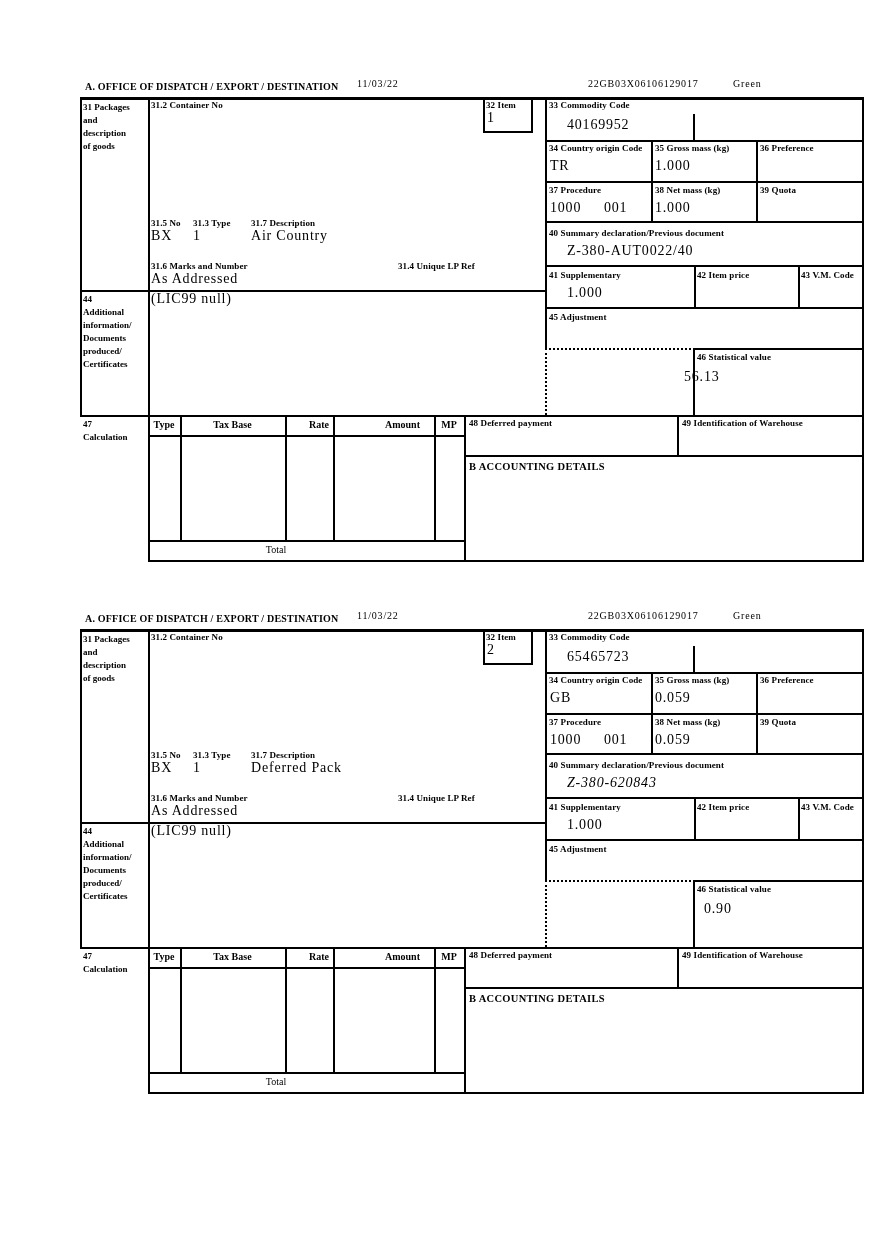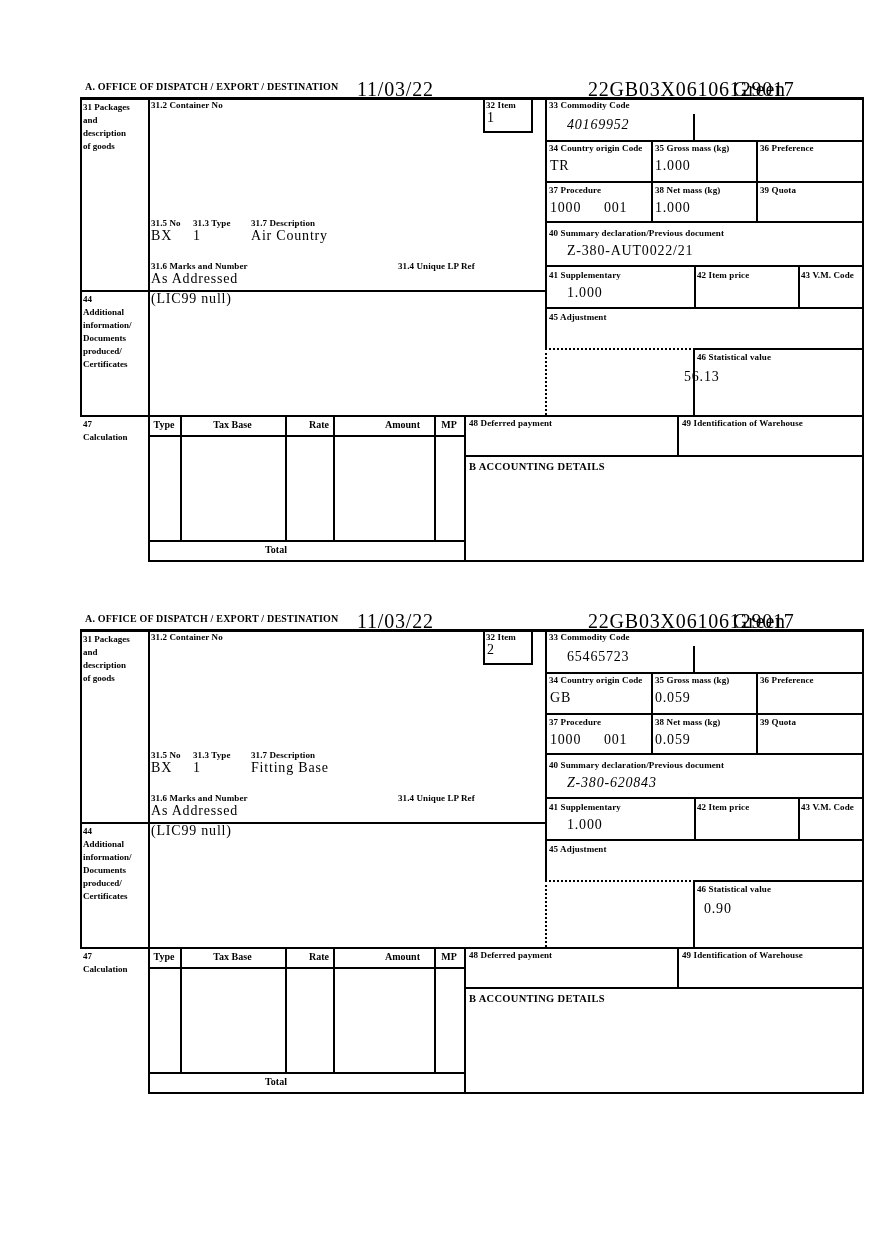--- a/index.html
+++ b/index.html
@@ -6,28 +6,28 @@
   #page{position:relative;width:882px;height:1250px;background:#fff;overflow:hidden;
         font-family:"Liberation Serif",serif;color:#000;}
   .form{position:absolute;left:80px;width:784px;height:492px;}
   .hl,.vl{position:absolute;background:#000;}
   .hl{height:2px;}
   .vl{width:2px;}
   .hl.thick{height:3px;}
   .dh{position:absolute;border-top:2px dotted #000;height:0;}
   .dv{position:absolute;border-left:2px dotted #000;width:0;}
   .hdr-lbl{position:absolute;font-weight:bold;font-size:10px;letter-spacing:.2px;white-space:nowrap;text-align:right;}
-  .hval{position:absolute;font-size:20px;letter-spacing:.8px;white-space:nowrap;}
+  .hval{position:absolute;font-size:10px;letter-spacing:.8px;white-space:nowrap;}
   .lbl{position:absolute;font-weight:bold;font-size:9px;letter-spacing:.1px;white-space:nowrap;}
   .lbl-block{position:absolute;font-weight:bold;font-size:9px;line-height:13px;}
   .lbl-block span{display:block;white-space:nowrap;}
   .val{position:absolute;font-size:14px;letter-spacing:.8px;white-space:nowrap;}
   .hcell{position:absolute;top:341px;font-weight:bold;font-size:10px;white-space:nowrap;}
   .acct{position:absolute;font-weight:bold;font-size:10.5px;letter-spacing:.3px;white-space:nowrap;}
-  .total{position:absolute;left:68px;top:466px;width:256px;text-align:center;font-weight:bold;font-size:10px;}
+  .total{position:absolute;left:68px;top:466px;width:256px;text-align:center;font-weight:normal;font-size:10px;}
 </style>
 </head>
 <body>
 
 <div id="page">
 
   <div class="form" style="top:78px;">
     <div class="hdr-lbl" style="left:5px;top:3px;">A.  OFFICE OF DISPATCH / EXPORT / DESTINATION</div>
     <div class="hval" style="left:277px;top:0px;">11/03/22</div>
     <div class="hval" style="left:508px;top:0px;">22GB03X06106129017</div>
@@ -71,34 +71,34 @@
     <div class="lbl-block" style="left:3px;top:23px;">
       <span>31 Packages</span>
       <span>and</span>
       <span>description</span>
       <span>of goods</span>
     </div>
     <div class="lbl" style="left:71px;top:22px;">31.2 Container No</div>
     <div class="lbl" style="left:406px;top:22px;">32 Item</div>
     <div class="val" style="left:407px;top:32px;">1</div>
     <div class="lbl" style="left:469px;top:22px;">33 Commodity Code</div>
-    <div class="val" style="left:487px;top:39px;font-style:italic;">40169952</div>
+    <div class="val" style="left:487px;top:39px;">40169952</div>
     <div class="lbl" style="left:469px;top:65px;">34 Country origin Code</div>
     <div class="val" style="left:470px;top:80px;">TR</div>
     <div class="lbl" style="left:575px;top:65px;">35 Gross mass (kg)</div>
     <div class="val" style="left:575px;top:80px;">1.000</div>
     <div class="lbl" style="left:680px;top:65px;">36 Preference</div>
     <div class="lbl" style="left:469px;top:107px;">37 Procedure</div>
     <div class="val" style="left:470px;top:122px;">1000</div>
     <div class="val" style="left:524px;top:122px;">001</div>
     <div class="lbl" style="left:575px;top:107px;">38 Net mass (kg)</div>
     <div class="val" style="left:575px;top:122px;">1.000</div>
     <div class="lbl" style="left:680px;top:107px;">39 Quota</div>
     <div class="lbl" style="left:469px;top:150px;">40 Summary declaration/Previous document</div>
-    <div class="val" style="left:487px;top:165px;">Z-380-AUT0022/21</div>
+    <div class="val" style="left:487px;top:165px;">Z-380-AUT0022/40</div>
     <div class="lbl" style="left:469px;top:192px;">41 Supplementary</div>
     <div class="val" style="left:487px;top:207px;">1.000</div>
     <div class="lbl" style="left:617px;top:192px;">42 Item price</div>
     <div class="lbl" style="left:721px;top:192px;">43 V.M. Code</div>
     <div class="lbl" style="left:469px;top:234px;">45 Adjustment</div>
     <div class="lbl" style="left:617px;top:274px;">46 Statistical value</div>
     <div class="val" style="left:604px;top:291px;">56.13</div>
     <div class="lbl" style="left:71px;top:140px;">31.5 No</div>
     <div class="lbl" style="left:113px;top:140px;">31.3 Type</div>
     <div class="lbl" style="left:171px;top:140px;">31.7 Description</div>
@@ -202,21 +202,21 @@
     <div class="lbl" style="left:617px;top:192px;">42 Item price</div>
     <div class="lbl" style="left:721px;top:192px;">43 V.M. Code</div>
     <div class="lbl" style="left:469px;top:234px;">45 Adjustment</div>
     <div class="lbl" style="left:617px;top:274px;">46 Statistical value</div>
     <div class="val" style="left:624px;top:291px;">0.90</div>
     <div class="lbl" style="left:71px;top:140px;">31.5 No</div>
     <div class="lbl" style="left:113px;top:140px;">31.3 Type</div>
     <div class="lbl" style="left:171px;top:140px;">31.7 Description</div>
     <div class="val" style="left:71px;top:150px;">BX</div>
     <div class="val" style="left:113px;top:150px;">1</div>
-    <div class="val" style="left:171px;top:150px;">Fitting Base</div>
+    <div class="val" style="left:171px;top:150px;">Deferred Pack</div>
     <div class="lbl" style="left:71px;top:183px;">31.6 Marks and Number</div>
     <div class="lbl" style="left:318px;top:183px;">31.4 Unique LP Ref</div>
     <div class="val" style="left:71px;top:193px;">As Addressed</div>
     <div class="lbl-block" style="left:3px;top:215px;">
       <span>44</span>
       <span>Additional</span>
       <span>information/</span>
       <span>Documents</span>
       <span>produced/</span>
       <span>Certificates</span>

